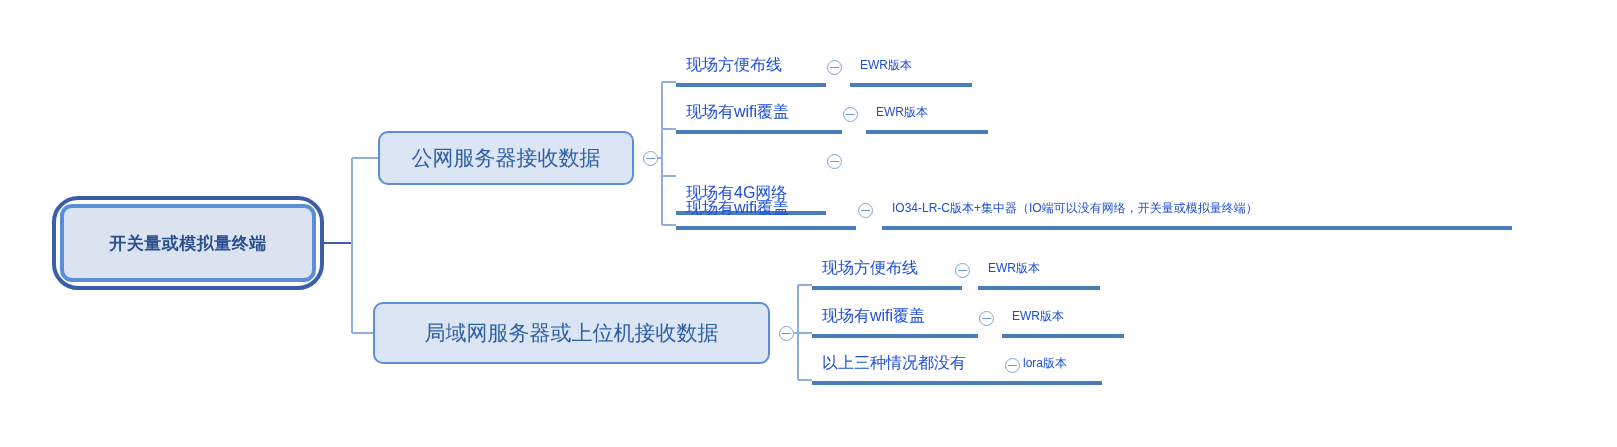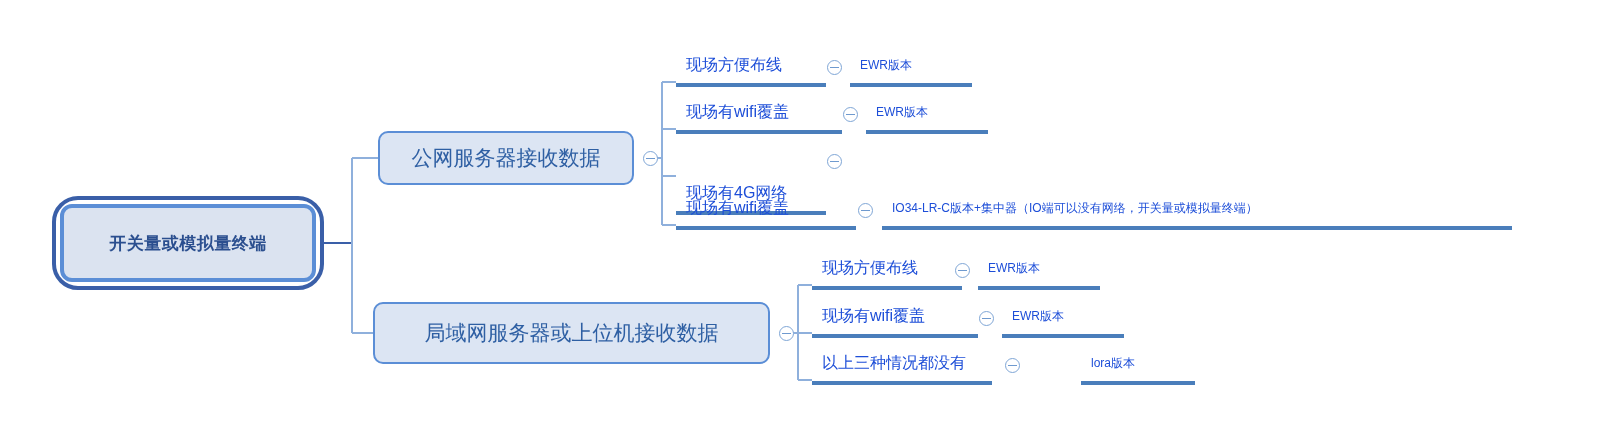--- a/index.html
+++ b/index.html
@@ -188,15 +188,15 @@
   <div class="leaf" style="left:812px; top:258px; width:150px;">现场方便布线</div>
   <div class="toggle" style="left:955px; top:263px;"></div>
   <div class="leaf leaf-right" style="left:978px; top:258px; width:122px;">EWR版本</div>
 
   <div class="leaf" style="left:812px; top:306px; width:166px;">现场有wifi覆盖</div>
   <div class="toggle" style="left:979px; top:311px;"></div>
   <div class="leaf leaf-right" style="left:1002px; top:306px; width:122px;">EWR版本</div>
 
   <div class="leaf" style="left:812px; top:353px; width:180px;">以上三种情况都没有</div>
   <div class="toggle" style="left:1005px; top:358px;"></div>
-  <div class="leaf leaf-right" style="left:1081px; top:353px; width:114px;">lora版本</div>
+  <div class="leaf leaf-right" style="left:988px; top:353px; width:114px;text-align:center;">lora版本</div>
 
 </div>
 
 </body></html>

